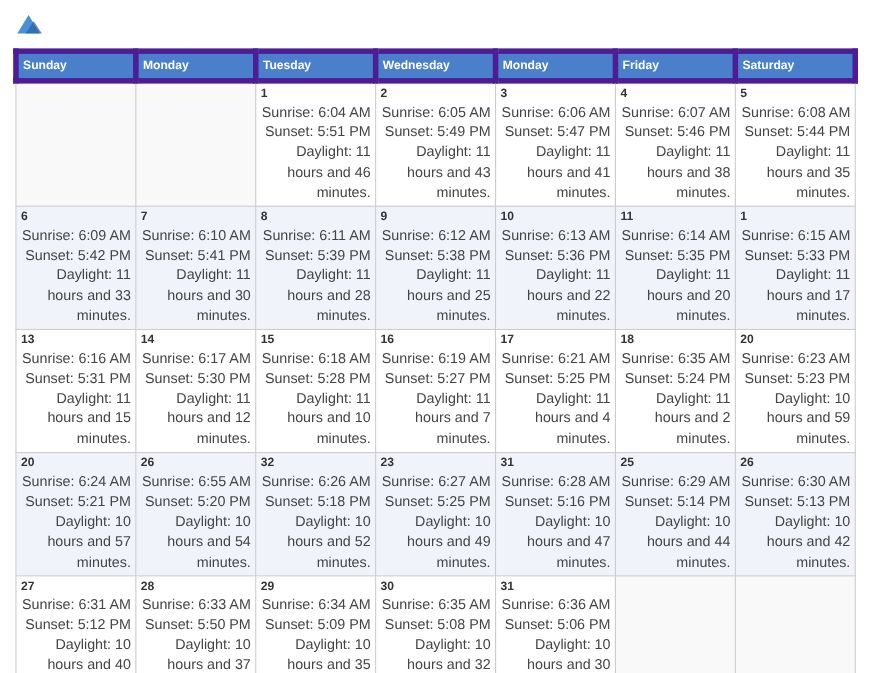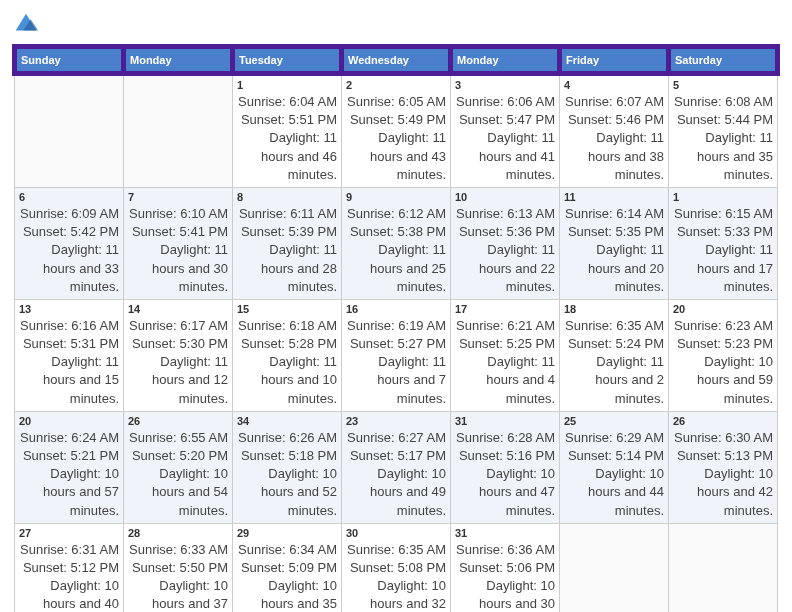--- a/index.html
+++ b/index.html
@@ -268,29 +268,29 @@
 Sunset: 5:21 PM
 Daylight: 10 hours and 57 minutes.</div>
           </td>
           <td class="shaded">
             <span class="day-num">26</span>
             <div class="day-info">Sunrise: 6:55 AM
 Sunset: 5:20 PM
 Daylight: 10 hours and 54 minutes.</div>
           </td>
           <td class="shaded">
-            <span class="day-num">34</span>
+            <span class="day-num">32</span>
             <div class="day-info">Sunrise: 6:26 AM
 Sunset: 5:18 PM
 Daylight: 10 hours and 52 minutes.</div>
           </td>
           <td class="shaded">
             <span class="day-num">23</span>
             <div class="day-info">Sunrise: 6:27 AM
-Sunset: 5:17 PM
+Sunset: 5:25 PM
 Daylight: 10 hours and 49 minutes.</div>
           </td>
           <td class="shaded">
             <span class="day-num">31</span>
             <div class="day-info">Sunrise: 6:28 AM
 Sunset: 5:16 PM
 Daylight: 10 hours and 47 minutes.</div>
           </td>
           <td class="shaded">
             <span class="day-num">25</span>

